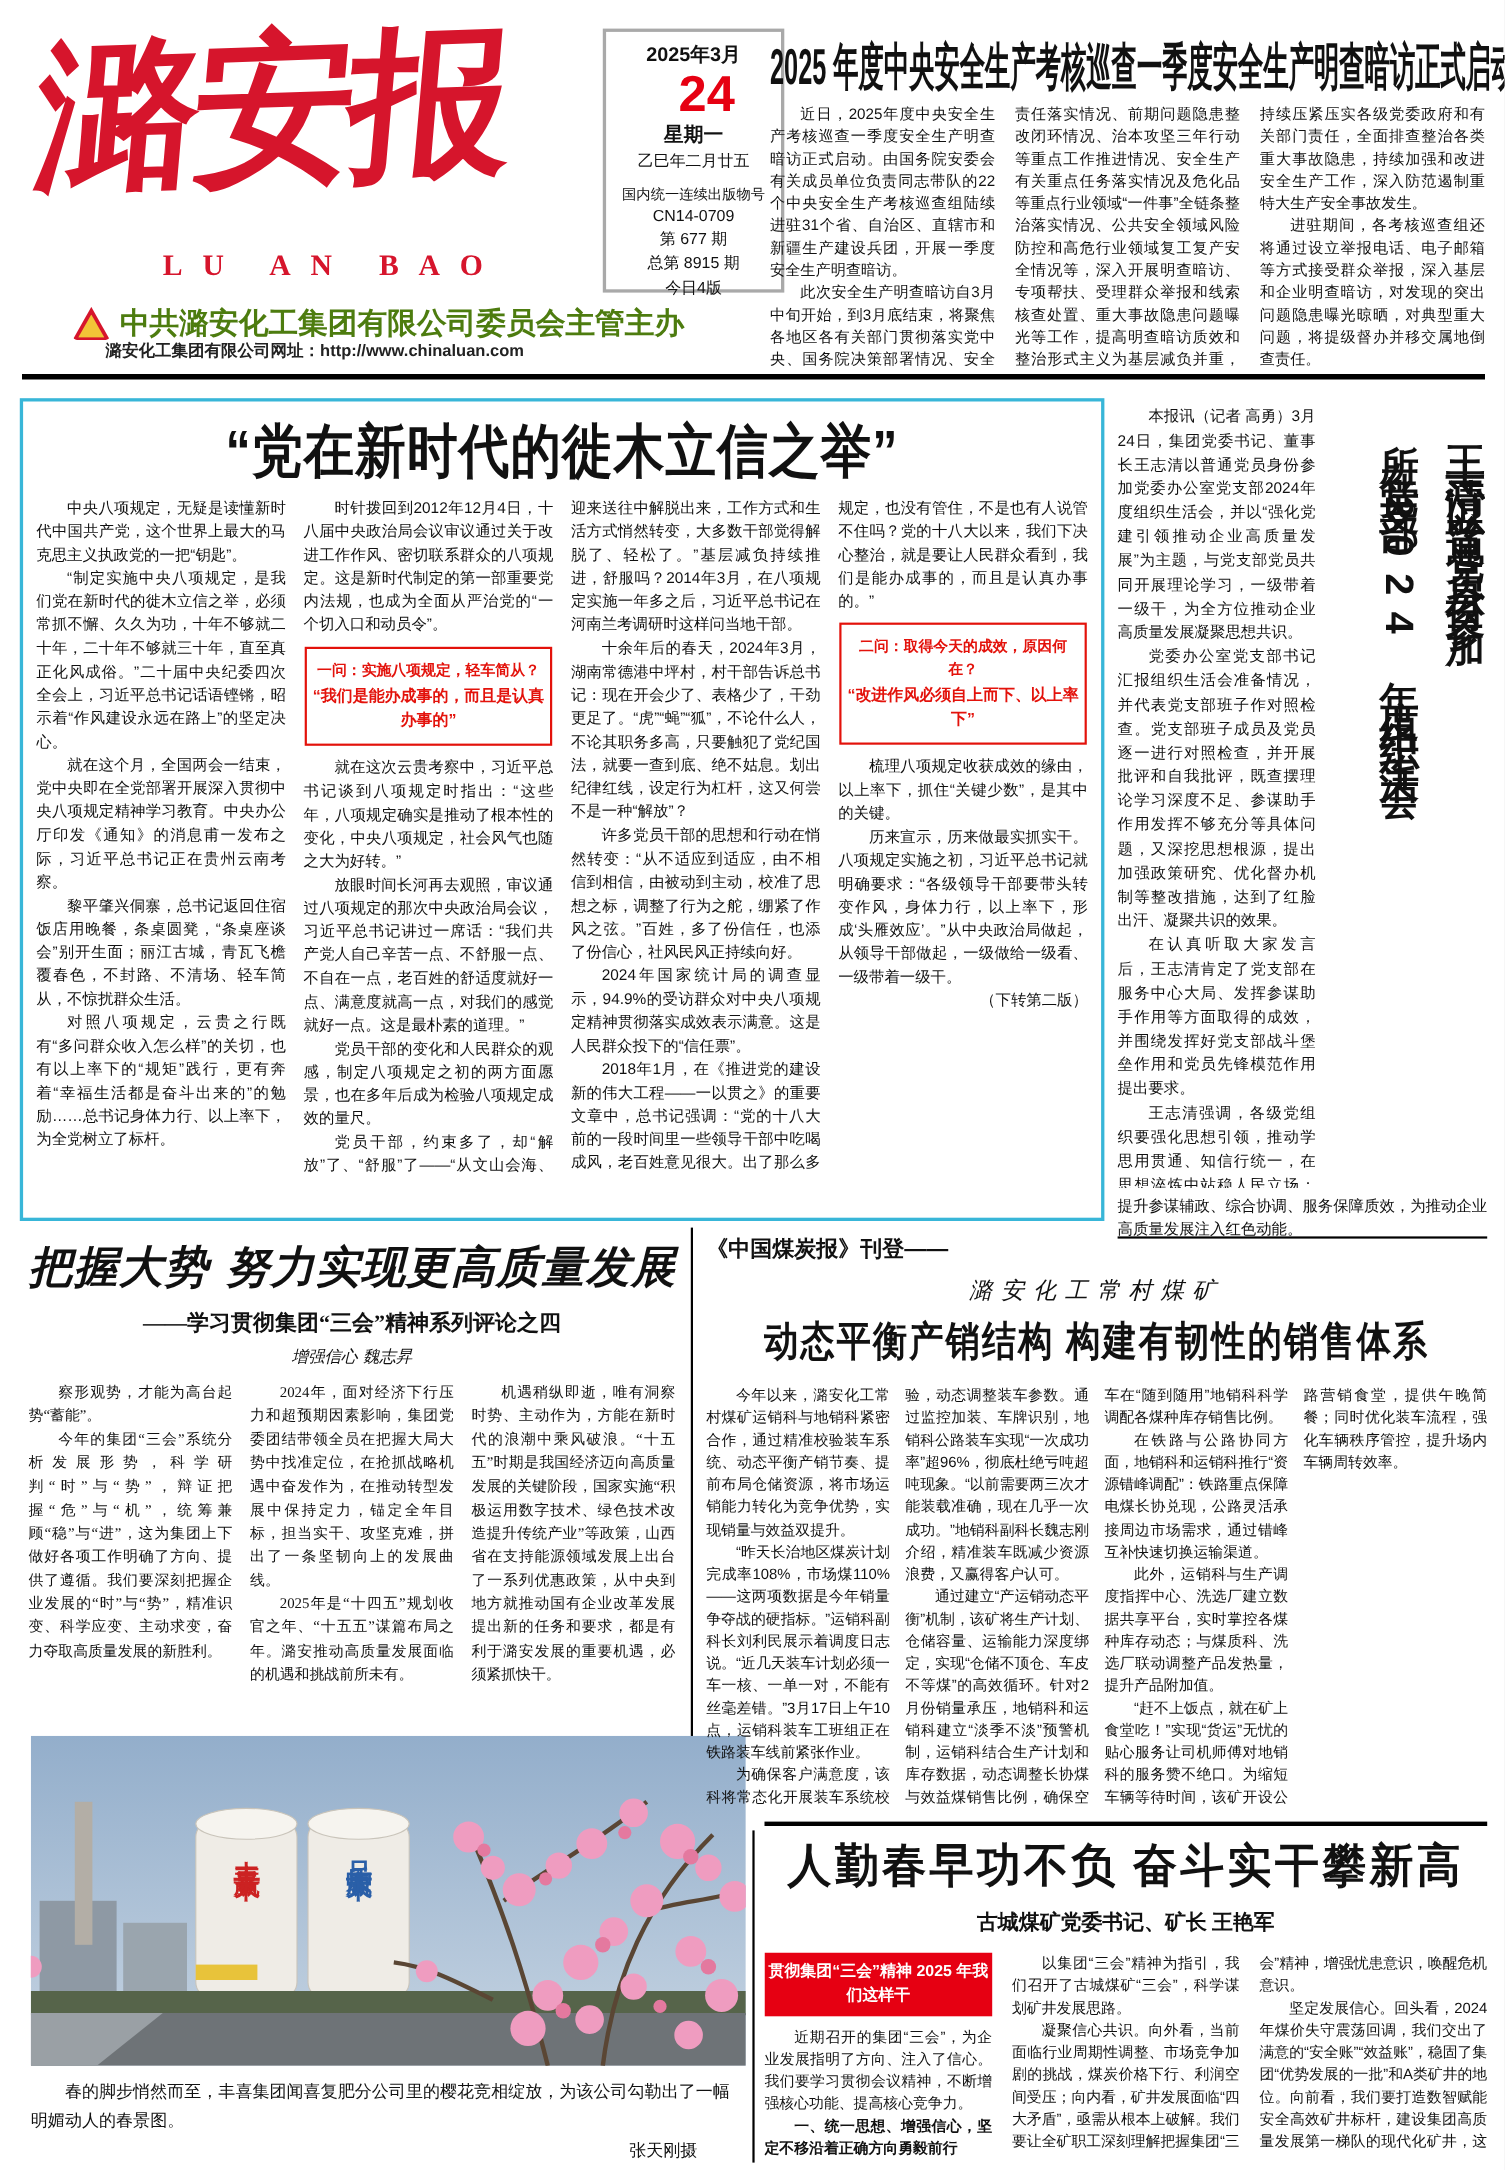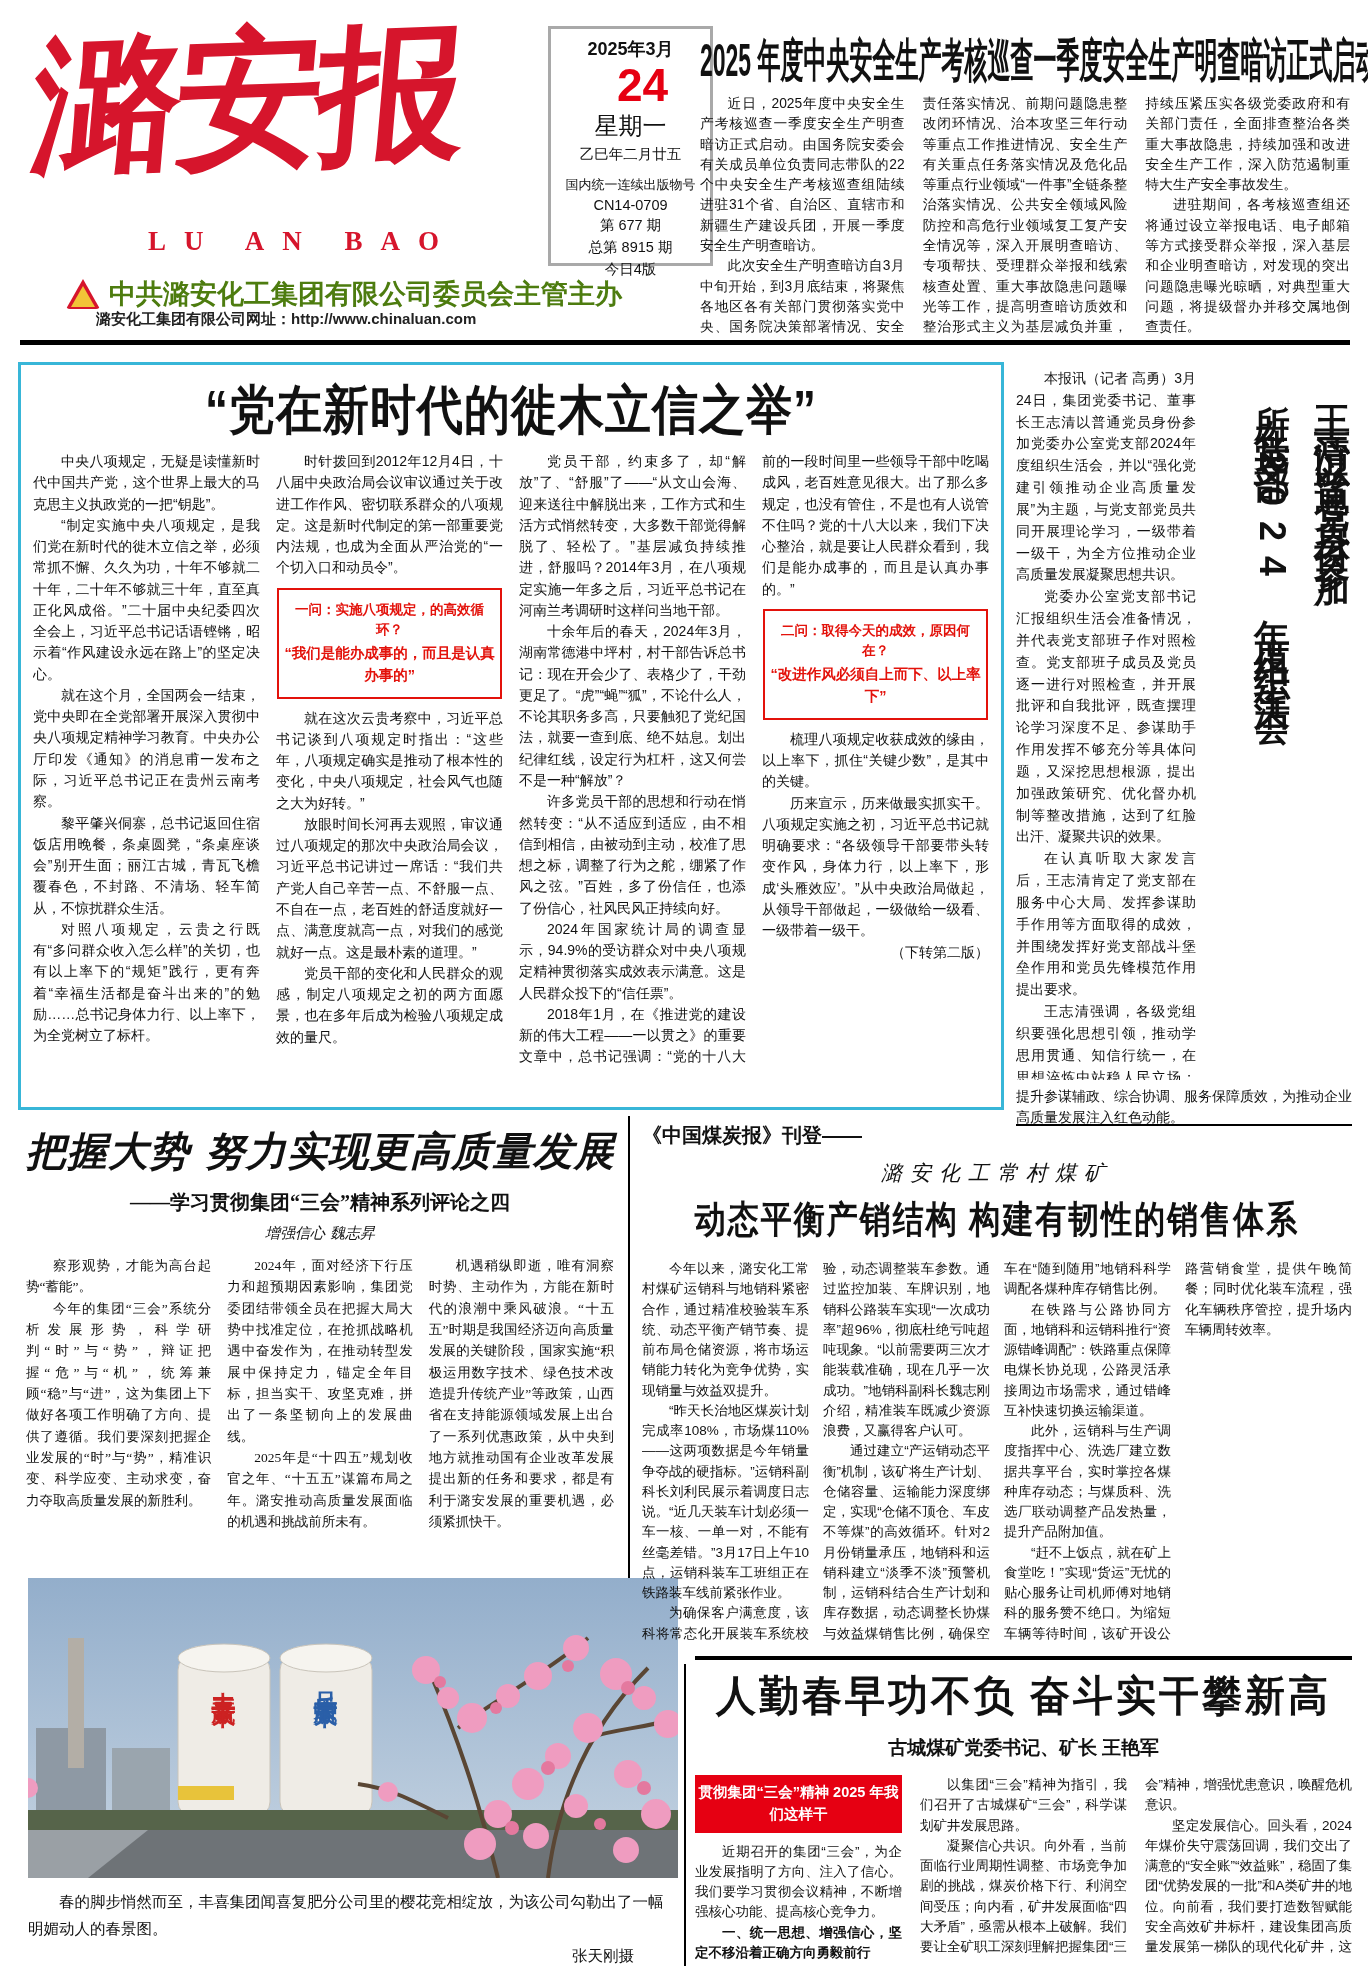--- a/index.html
+++ b/index.html
@@ -18,21 +18,21 @@
   .emblem{position:relative;width:34px;height:30px;}
   .emblem .tri-outer{position:absolute;inset:0;background:#d6152c;
                      clip-path:polygon(50% 0,100% 100%,0 100%);border-radius:4px;}
   .emblem .tri-inner{position:absolute;left:5px;top:7px;width:24px;height:21px;background:#f2c437;
                      clip-path:polygon(50% 0,100% 100%,0 100%);}
   .website{position:absolute;left:96px;top:310px;font-size:15px;font-weight:bold;color:#222;}
   .datebox{position:absolute;left:548px;top:26px;width:165px;height:240px;border:3px solid #a9a9a9;
            text-align:center;box-sizing:border-box;padding-top:8px;}
   .db-ym{font-size:18px;font-weight:bold;}
   .db-day{font-size:46px;font-weight:900;color:#e60012;line-height:1.05;padding-left:24px;}
-  .db-week{font-size:24px;font-weight:normal;margin-top:1px;}
+  .db-week{font-size:18px;font-weight:bold;margin-top:1px;}
   .db-lunar{font-size:14.5px;margin-top:3px;}
   .db-issn-label{font-size:13px;margin-top:12px;}
   .db-line{font-size:14.5px;margin-top:3px;}
   
   .topstory{position:absolute;left:700px;top:30px;width:650px;}
   .ts-headline-wrap{height:58px;overflow:visible;}
   .ts-headline{display:inline-block;font-size:23px;font-weight:900;transform:scaleY(2.0);
                transform-origin:top left;white-space:nowrap;letter-spacing:0;}
   .ts-cols{margin-top:6px;height:248px;columns:3;column-gap:18px;column-fill:auto;overflow:hidden;
            font-size:13.8px;line-height:1.47;text-align:justify;}
@@ -148,21 +148,21 @@
       <span class="main-headline">“党在新时代的徙木立信之举”</span>
     </div>
     <div class="main-cols">
         <p>中央八项规定，无疑是读懂新时代中国共产党，这个世界上最大的马克思主义执政党的一把“钥匙”。</p>
         <p>“制定实施中央八项规定，是我们党在新时代的徙木立信之举，必须常抓不懈、久久为功，十年不够就二十年，二十年不够就三十年，直至真正化风成俗。”二十届中央纪委四次全会上，习近平总书记话语铿锵，昭示着“作风建设永远在路上”的坚定决心。</p>
         <p>就在这个月，全国两会一结束，党中央即在全党部署开展深入贯彻中央八项规定精神学习教育。中央办公厅印发《通知》的消息甫一发布之际，习近平总书记正在贵州云南考察。</p>
         <p>黎平肇兴侗寨，总书记返回住宿饭店用晚餐，条桌圆凳，“条桌座谈会”别开生面；丽江古城，青瓦飞檐覆春色，不封路、不清场、轻车简从，不惊扰群众生活。</p>
         <p>对照八项规定，云贵之行既有“多问群众收入怎么样”的关切，也有以上率下的“规矩”践行，更有奔着“幸福生活都是奋斗出来的”的勉励……总书记身体力行、以上率下，为全党树立了标杆。</p>
         <p>时针拨回到2012年12月4日，十八届中央政治局会议审议通过关于改进工作作风、密切联系群众的八项规定。这是新时代制定的第一部重要党内法规，也成为全面从严治党的“一个切入口和动员令”。</p>
         <div class="pullbox">
-          <div>一问：实施八项规定，的高效循环？</div>
+          <div>一问：实施八项规定，轻车简从？</div>
           <div>“我们是能办成事的，而且是认真办事的”</div>
         </div>
         <p>就在这次云贵考察中，习近平总书记谈到八项规定时指出：“这些年，八项规定确实是推动了根本性的变化，中央八项规定，社会风气也随之大为好转。”</p>
         <p>放眼时间长河再去观照，审议通过八项规定的那次中央政治局会议，习近平总书记讲过一席话：“我们共产党人自己辛苦一点、不舒服一点、不自在一点，老百姓的舒适度就好一点、满意度就高一点，对我们的感觉就好一点。这是最朴素的道理。”</p>
         <p>党员干部的变化和人民群众的观感，制定八项规定之初的两方面愿景，也在多年后成为检验八项规定成效的量尺。</p>
         <p>党员干部，约束多了，却“解放”了、“舒服”了——“从文山会海、迎来送往中解脱出来，工作方式和生活方式悄然转变，大多数干部觉得解脱了、轻松了。”基层减负持续推进，舒服吗？2014年3月，在八项规定实施一年多之后，习近平总书记在河南兰考调研时这样问当地干部。</p>
         <p>十余年后的春天，2024年3月，湖南常德港中坪村，村干部告诉总书记：现在开会少了、表格少了，干劲更足了。“虎”“蝇”“狐”，不论什么人，不论其职务多高，只要触犯了党纪国法，就要一查到底、绝不姑息。划出纪律红线，设定行为杠杆，这又何尝不是一种“解放”？</p>
         <p>许多党员干部的思想和行动在悄然转变：“从不适应到适应，由不相信到相信，由被动到主动，校准了思想之标，调整了行为之舵，绷紧了作风之弦。”百姓，多了份信任，也添了份信心，社风民风正持续向好。</p>
         <p>2024年国家统计局的调查显示，94.9%的受访群众对中央八项规定精神贯彻落实成效表示满意。这是人民群众投下的“信任票”。</p>
         <p>2018年1月，在《推进党的建设新的伟大工程——一以贯之》的重要文章中，总书记强调：“党的十八大前的一段时间里一些领导干部中吃喝成风，老百姓意见很大。出了那么多规定，也没有管住，不是也有人说管不住吗？党的十八大以来，我们下决心整治，就是要让人民群众看到，我们是能办成事的，而且是认真办事的。”</p>

